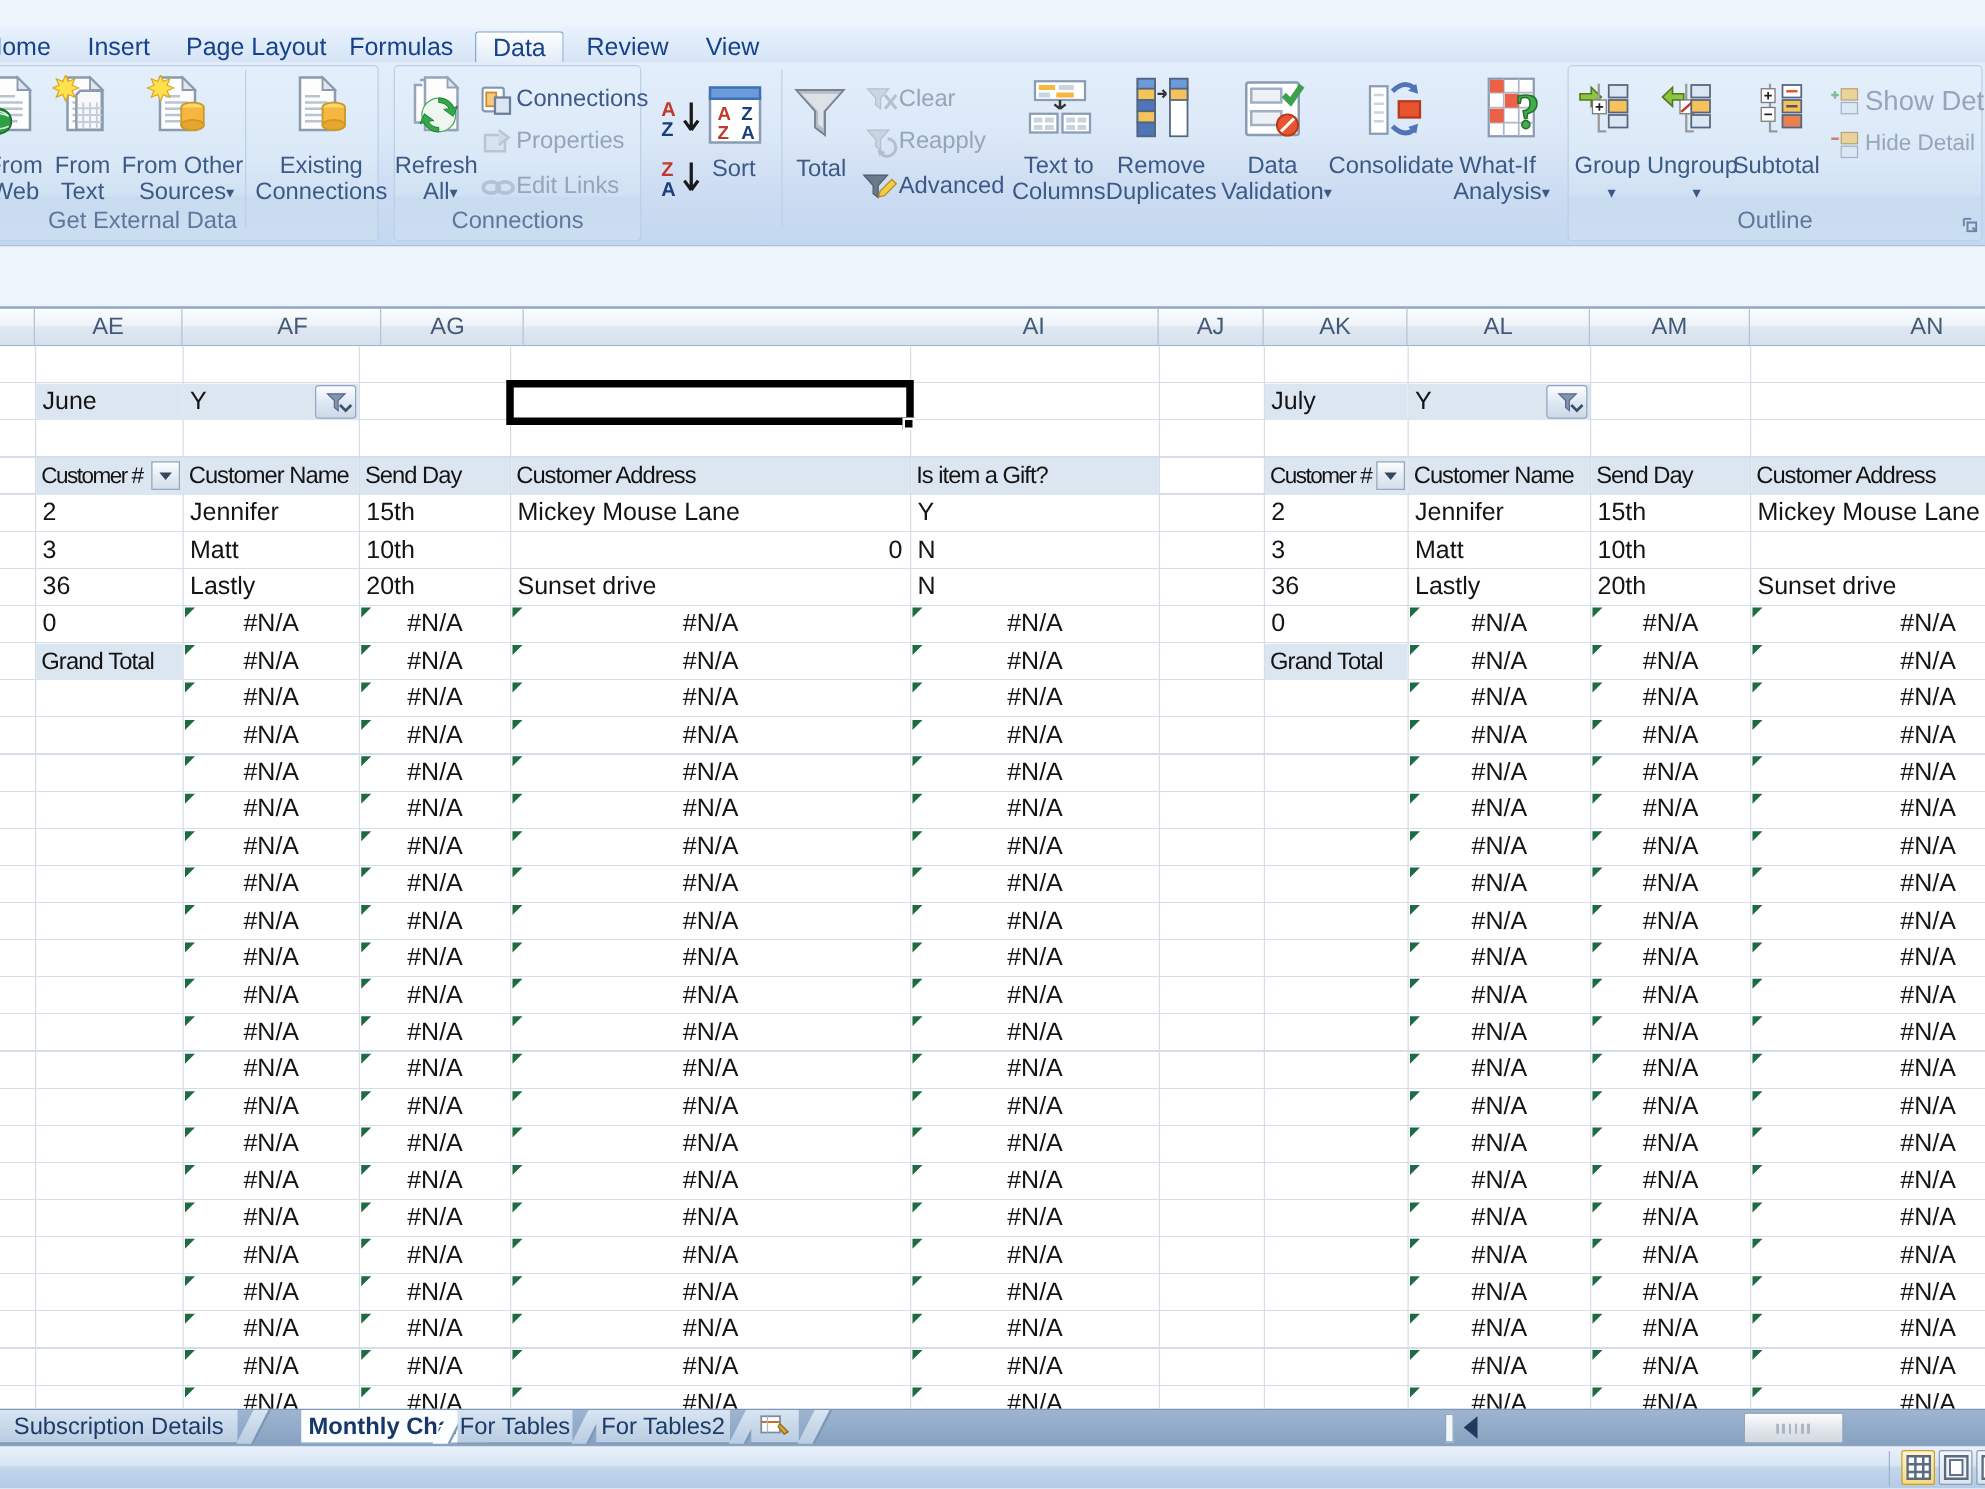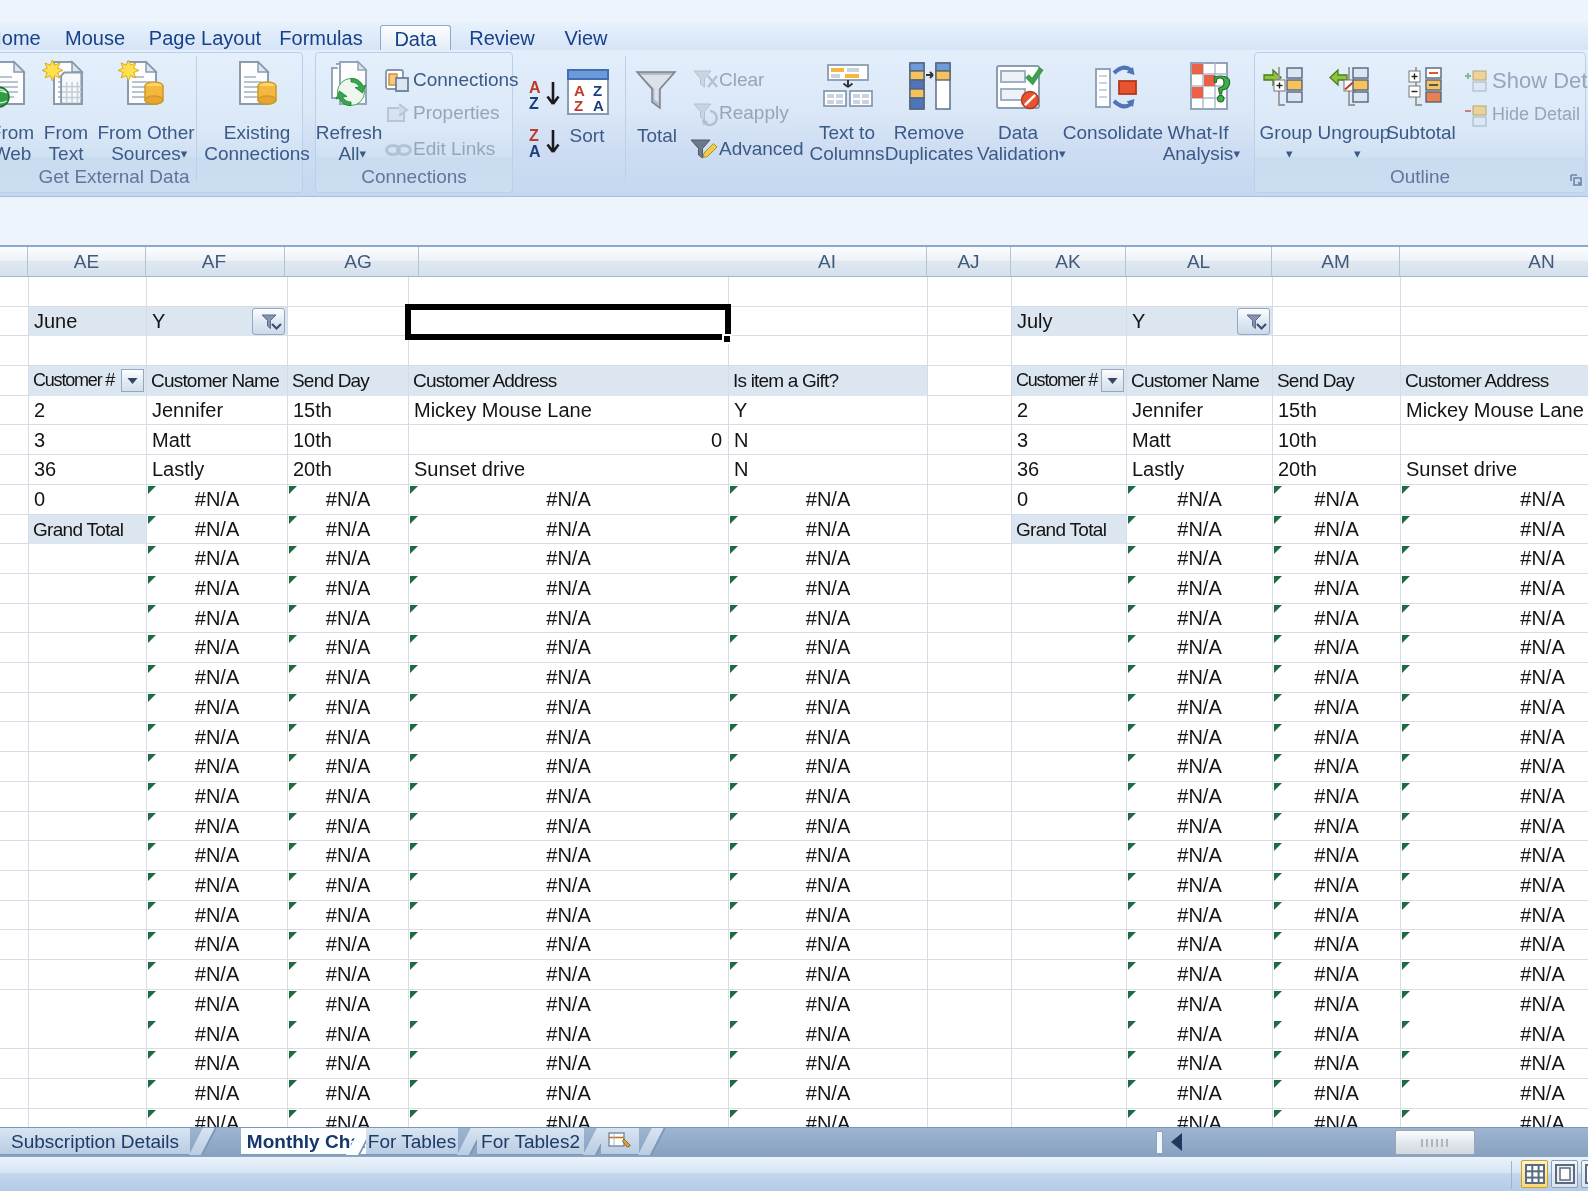--- a/index.html
+++ b/index.html
@@ -59,21 +59,21 @@
 .stab.act{background:#fdfeff;font-weight:bold;color:#17366b;}
 .slant{top:0;width:14px;height:27px;background:linear-gradient(#d8e5f2,#b9cce2);}
 #statusbar{left:0;top:1156px;width:1588px;height:35px;
   background:linear-gradient(#eaf2fb 0%,#d7e5f4 45%,#c3d6ec 50%,#b4cbe6 100%);
   border-top:1px solid #8ba4c1;}
 </style></head>
 <body>
 <div id="app">
   <div id="tabrow">
     <div class="rtab t" style="left:-26px;width:80px;">Home</div>
-    <div class="rtab t" style="left:60px;width:70px;">Mouse</div>
+    <div class="rtab t" style="left:60px;width:70px;">Insert</div>
     <div class="rtab t" style="left:145px;width:120px;">Page Layout</div>
     <div class="rtab t" style="left:275px;width:92px;">Formulas</div>
     <div class="rtab sel t" style="left:380px;width:71px;">Data</div>
     <div class="rtab t" style="left:461px;width:82px;">Review</div>
     <div class="rtab t" style="left:553px;width:66px;">View</div>
   </div>
   <div id="ribbon">
 <div class="group" style="left:-75px;width:378px;">
         <div class="glabel t">Get External Data</div>
       </div>
@@ -424,21 +424,21 @@
       </div>
 <div style="left:1570px;top:124px;width:12px;height:12px;">
         <svg width="12" height="12" viewBox="0 0 12 12">
           <path d="M1 1 h6 M1 1 v6 M4 4 h7 v7 h-7 z M8 8 l3 3" stroke="#6b84a8" stroke-width="1.6" fill="none"></path>
         </svg>
       </div>
   </div>
   <div id="colheads">
 <div class="chead" style="left:0px;width:28px;"></div>
 <div class="chead" style="left:28px;width:118px;">AE</div>
-<div class="chead" style="left:144px;width:141px;">AF</div>
+<div class="chead" style="left:164px;width:141px;">AF</div>
 <div class="chead" style="left:298px;width:121px;">AG</div>
 <div class="chead" style="left:728px;width:199px;">AI</div>
 <div class="chead" style="left:927px;width:84px;">AJ</div>
 <div class="chead" style="left:1011px;width:115px;">AK</div>
 <div class="chead" style="left:1126px;width:146px;">AL</div>
 <div class="chead" style="left:1272px;width:128px;">AM</div>
 <div class="chead" style="left:1400px;width:284px;">AN</div>
   </div>
   <div id="grid">
     <div id="hlines"></div>

